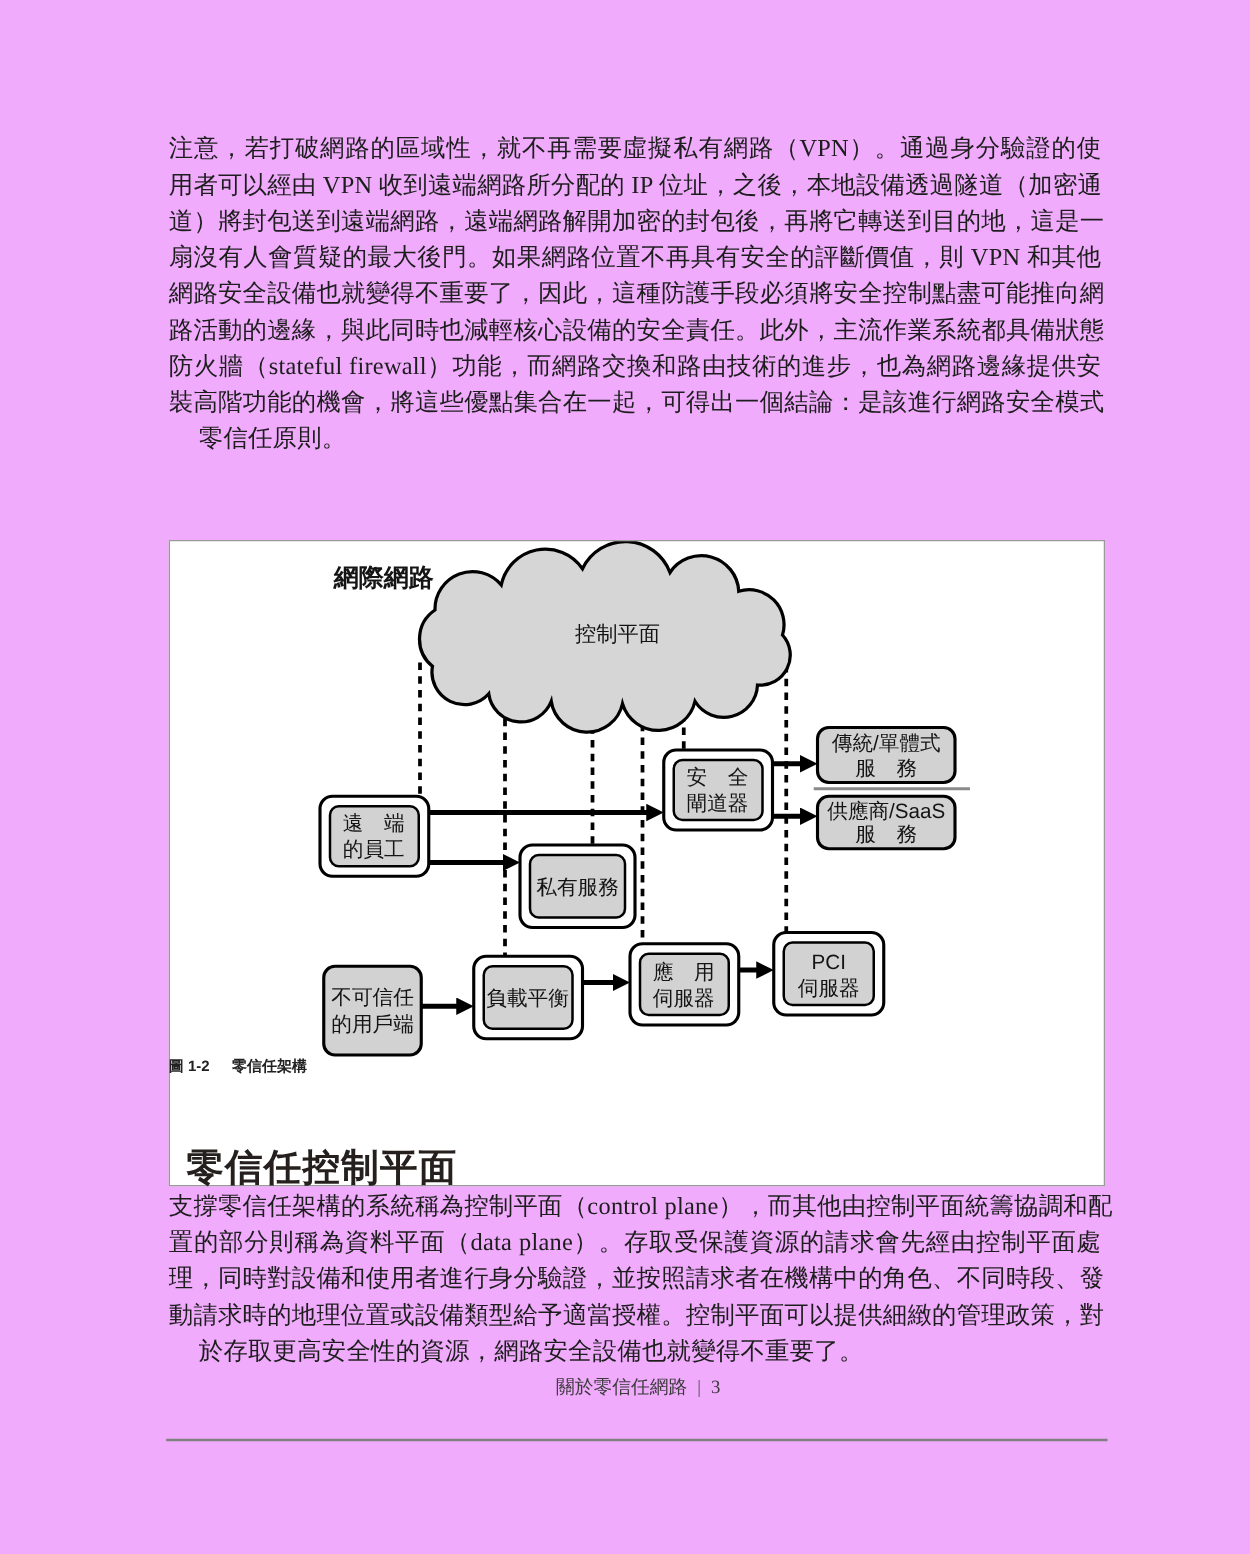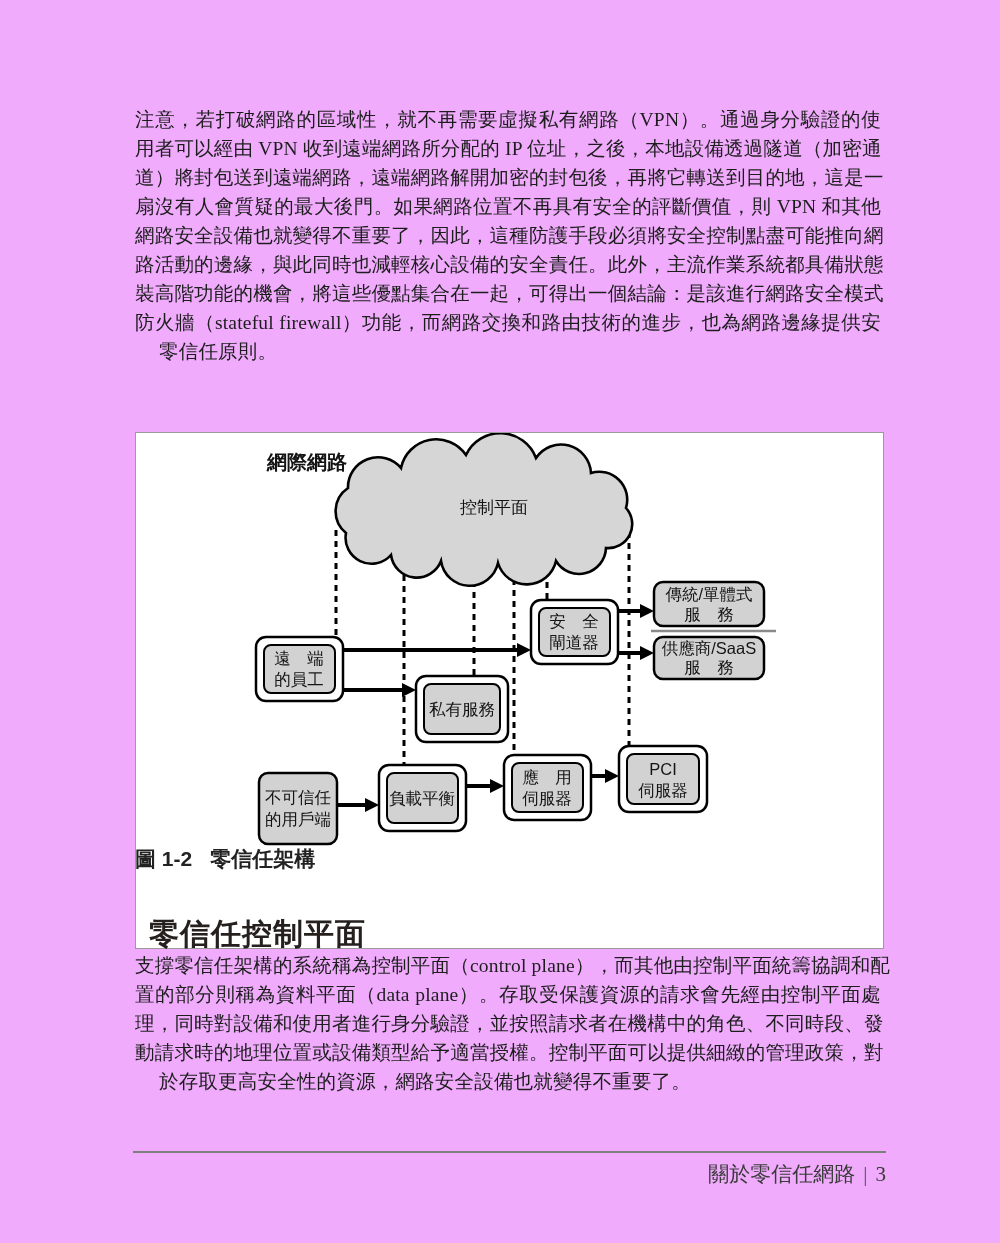--- a/index.html
+++ b/index.html
@@ -5,44 +5,44 @@
   html,body{margin:0;padding:0;background:#fff;}
   .page{position:relative;width:1000px;height:1243px;background:#f0abfc;overflow:hidden;
         font-family:"Liberation Serif", serif;color:#1d1d1d;}
   .para{position:absolute;left:135px;width:746px;font-size:19.5px;line-height:29px;
         letter-spacing:0.2px;}
   .tline{text-align:justify;text-align-last:justify;height:29px;white-space:nowrap;}
   .tline.last{text-align-last:left;margin-left:24px;}
   .figure-frame{position:absolute;left:135px;top:432px;width:749px;height:517px;
         border:1.5px solid #9a9a9a;box-sizing:border-box;background:#fff;}
   .fig-caption{position:absolute;left:135px;top:845px;font-family:"Liberation Sans",sans-serif;
-        font-weight:bold;font-size:21px;color:#222;}
+        font-weight:bold;font-size:12px;color:#222;}
   .fig-caption .cap-title{margin-left:18px;}
   .heading{position:absolute;left:133px;top:898px;margin:16px;font-family:"Liberation Sans",sans-serif;
         font-weight:bold;font-size:30px;color:#25201d;letter-spacing:1px;}
   .footer-rule{position:absolute;left:133px;top:1151px;width:753px;height:2px;background:#7f7f7f;}
-  .page-footer{position:absolute;left:135px;top:1160px;width:751px;text-align:right;
-        font-size:21px;color:#3a3a3a;}
+  .page-footer{position:absolute;left:135px;top:1100px;width:751px;text-align:center;
+        font-size:15px;color:#3a3a3a;}
   .page-footer .bar{margin:0 8px;color:#555;}
   svg text{font-family:"Liberation Sans",sans-serif;fill:#141414;}
 </style>
 </head>
 <body>
 
 <div class="page">
 
   <div class="para" style="top:105px;">
     <div class="tline">注意，若打破網路的區域性，就不再需要虛擬私有網路（VPN）。通過身分驗證的使</div>
     <div class="tline">用者可以經由 VPN 收到遠端網路所分配的 IP 位址，之後，本地設備透過隧道（加密通</div>
     <div class="tline">道）將封包送到遠端網路，遠端網路解開加密的封包後，再將它轉送到目的地，這是一</div>
     <div class="tline">扇沒有人會質疑的最大後門。如果網路位置不再具有安全的評斷價值，則 VPN 和其他</div>
     <div class="tline">網路安全設備也就變得不重要了，因此，這種防護手段必須將安全控制點盡可能推向網</div>
     <div class="tline">路活動的邊緣，與此同時也減輕核心設備的安全責任。此外，主流作業系統都具備狀態</div>
+    <div class="tline">防火牆（stateful firewall）功能，而網路交換和路由技術的進步，也為網路邊緣提供安</div>
     <div class="tline">裝高階功能的機會，將這些優點集合在一起，可得出一個結論：是該進行網路安全模式</div>
-    <div class="tline">防火牆（stateful firewall）功能，而網路交換和路由技術的進步，也為網路邊緣提供安</div>
     <div class="tline last">零信任原則。</div>
   </div>
 
   <div class="figure-frame">
     <svg width="746" height="418" viewBox="0 0 746 418">
       <defs>
         <marker id="arr" markerUnits="userSpaceOnUse" markerWidth="16" markerHeight="16" refX="1" refY="7" orient="auto">
           <path d="M0,0 L14,7 L0,14 Z" fill="#000"></path>
         </marker>
       </defs>

